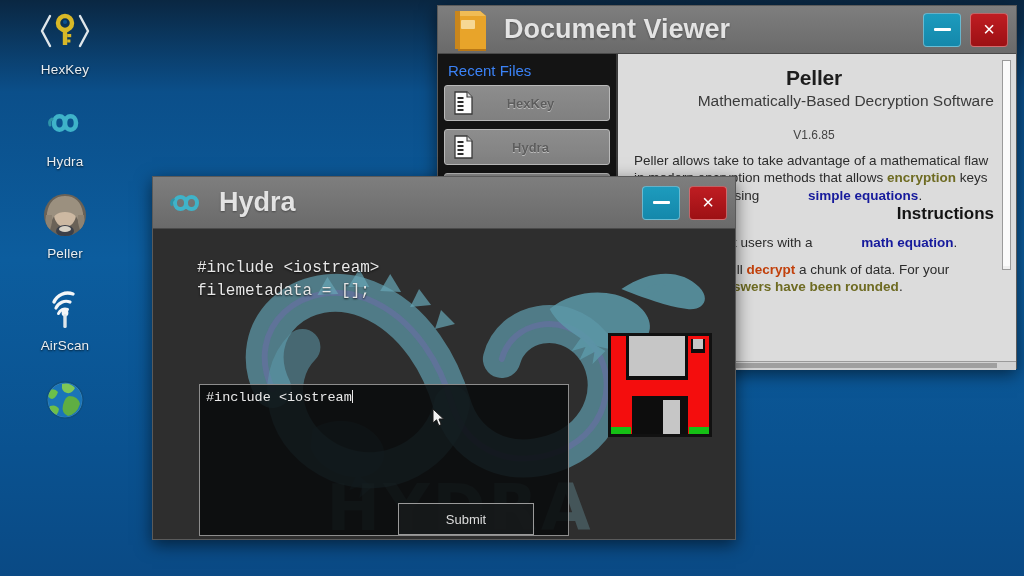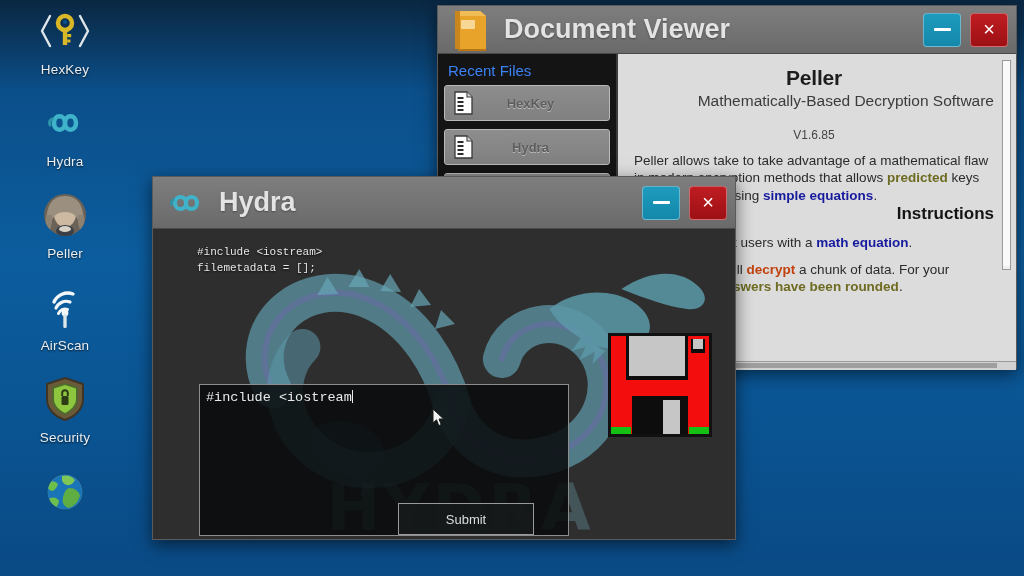--- a/index.html
+++ b/index.html
@@ -128,21 +128,21 @@
   #dv-content .doc-ver {
     text-align: center; font-size: 12px; color: #444; margin-top: 18px;
   }
   #dv-content p.body {
     font-size: 13.5px; color: #2b2b2b; line-height: 1.28; margin-top: 10px;
   }
   #dv-content h3.sec {
     text-align: right; font-size: 17px; font-weight: bold; color: #141414; 
   }
   .hl-enc { color: #6e6b22; font-weight: bold; }
-  .hl-eq  { color: #161a9c; font-weight: bold; }
+  .hl-eq  { color: #161a9c; font-weight: bold; margin-left: 45px; }
   .hl-dec { color: #c2410c; font-weight: bold; }
   .hl-round { color: #6e6b22; font-weight: bold; }
   #dv-vscroll {
     position: absolute; right: 5px; top: 6px;
     width: 9px; height: 210px;
     background: #efefef; border: 1px solid #9a9a9a;
   }
   #dv-vscroll .thumb { position:absolute; left:0; top:0; width:100%; height:205px; background:#fafafa; }
   #dv-hscroll {
     position: absolute; left: 0; bottom: 0; height: 9px; width: 100%;
@@ -166,24 +166,24 @@
   #hydra-watermark {
     position: absolute; left: 50%; bottom: -6px;
     transform: translateX(-44%);
     font-size: 64px; font-weight: bold;
     letter-spacing: 3px;
     color: rgba(118,176,190,.30);
     font-family: "DejaVu Sans", sans-serif;
     pointer-events: none;
   }
   #hydra-code {
-    position: absolute; left: 44px; top: 16px;
+    position: absolute; left: 44px; top: 28px;
     color: #e7e7e7;
     font-family: "Liberation Mono", monospace;
-    font-size: 11px; line-height: 1.42;
+    font-size: 16px; line-height: 1.42;
     white-space: pre;
     text-shadow: 0 1px 2px rgba(0,0,0,.8);
   }
   #hydra-input {
     position: absolute; left: 46px; top: 112px;
     width: 370px; height: 152px;
     background: rgba(8,10,12,.86);
     border: 1px solid #8d8d8d;
     color: #e9e9e9;
     font-family: "Liberation Mono", monospace;
@@ -274,32 +274,20 @@
             <path d="M14 25 a11 11 0 0 1 14 -6" stroke-width="3.2"></path>
             <path d="M16.5 30.5 a7 7 0 0 1 9 -4" stroke-width="3"></path>
           </g>
           <circle cx="23" cy="30" r="3.4" fill="#f3f6f8"></circle>
           <rect x="21.3" y="31" width="3.4" height="14" rx="1.6" fill="#dfe6ea"></rect>
         </svg>
       </div>
       <div class="ilabel">AirScan</div>
     </div>
 
-    <div class="desk-icon">
-      <div class="glyph">
-        <svg width="46" height="48" viewBox="0 0 46 48">
-          <path d="M23 3 L41 9 V24 C41 35 32 42 23 45 C14 42 5 35 5 24 V9 Z" fill="#6b5a3a" stroke="#3e3526" stroke-width="2"></path>
-          <path d="M23 8 L36 12 V24 C36 32 29 37.5 23 40 C17 37.5 10 32 10 24 V12 Z" fill="#4c6b2d"></path>
-          <path d="M23 10 L34 13.5 V24 C34 31 28 35.6 23 38 C18 35.6 12 31 12 24 V13.5 Z" fill="#8ec63f"></path>
-          <rect x="19.5" y="21" width="7" height="9" rx="1.6" fill="#2c3a16"></rect>
-          <path d="M20.2 21 v-3 a2.8 2.8 0 0 1 5.6 0 v3" fill="none" stroke="#2c3a16" stroke-width="2"></path>
-        </svg>
-      </div>
-      <div class="ilabel">Security</div>
-    </div>
 
     <div class="desk-icon">
       <div class="glyph">
         <svg width="46" height="46" viewBox="0 0 46 46">
           <defs>
               <clipPath id="gc">
                 <circle cx="23" cy="24" r="18"></circle>
               </clipPath>
             </defs>
           <circle cx="23" cy="24" r="18" fill="#1a74b8"></circle>
@@ -379,21 +367,21 @@
           </span>
           <span class="fname"></span>
         </div>
       </div>
 
       <div id="dv-content">
         <div class="doc-title">Peller</div>
         <div class="doc-sub">Mathematically-Based Decryption Software</div>
         <div class="doc-ver">V1.6.85</div>
 
-        <p class="body"><span>Peller allows take to take advantage of a mathematical </span><span>flaw in modern encryption methods that allows </span><span class="hl-enc">predicted</span><span> keys to be predicted using </span><span class="hl-eq">simple equations</span><span>.</span></p>
+        <p class="body"><span>Peller allows take to take advantage of a mathematical </span><span>flaw in modern encryption methods that allows </span><span class="hl-enc">encryption</span><span> keys to be predicted using </span><span class="hl-eq">simple equations</span><span>.</span></p>
 
         <h3 class="sec">Instructions</h3>
 
         <p class="body"><span>Peller will prompt users with a </span><span class="hl-eq">math equation</span><span>.</span></p>
 
         <p class="body"><span>Each equation will </span><span class="hl-dec">decrypt</span><span> a chunk of data. For your convenience, </span><span class="hl-round">answers have been rounded</span><span>.</span></p>
 
         <div id="dv-vscroll">
           <div class="thumb"></div>
         </div>

